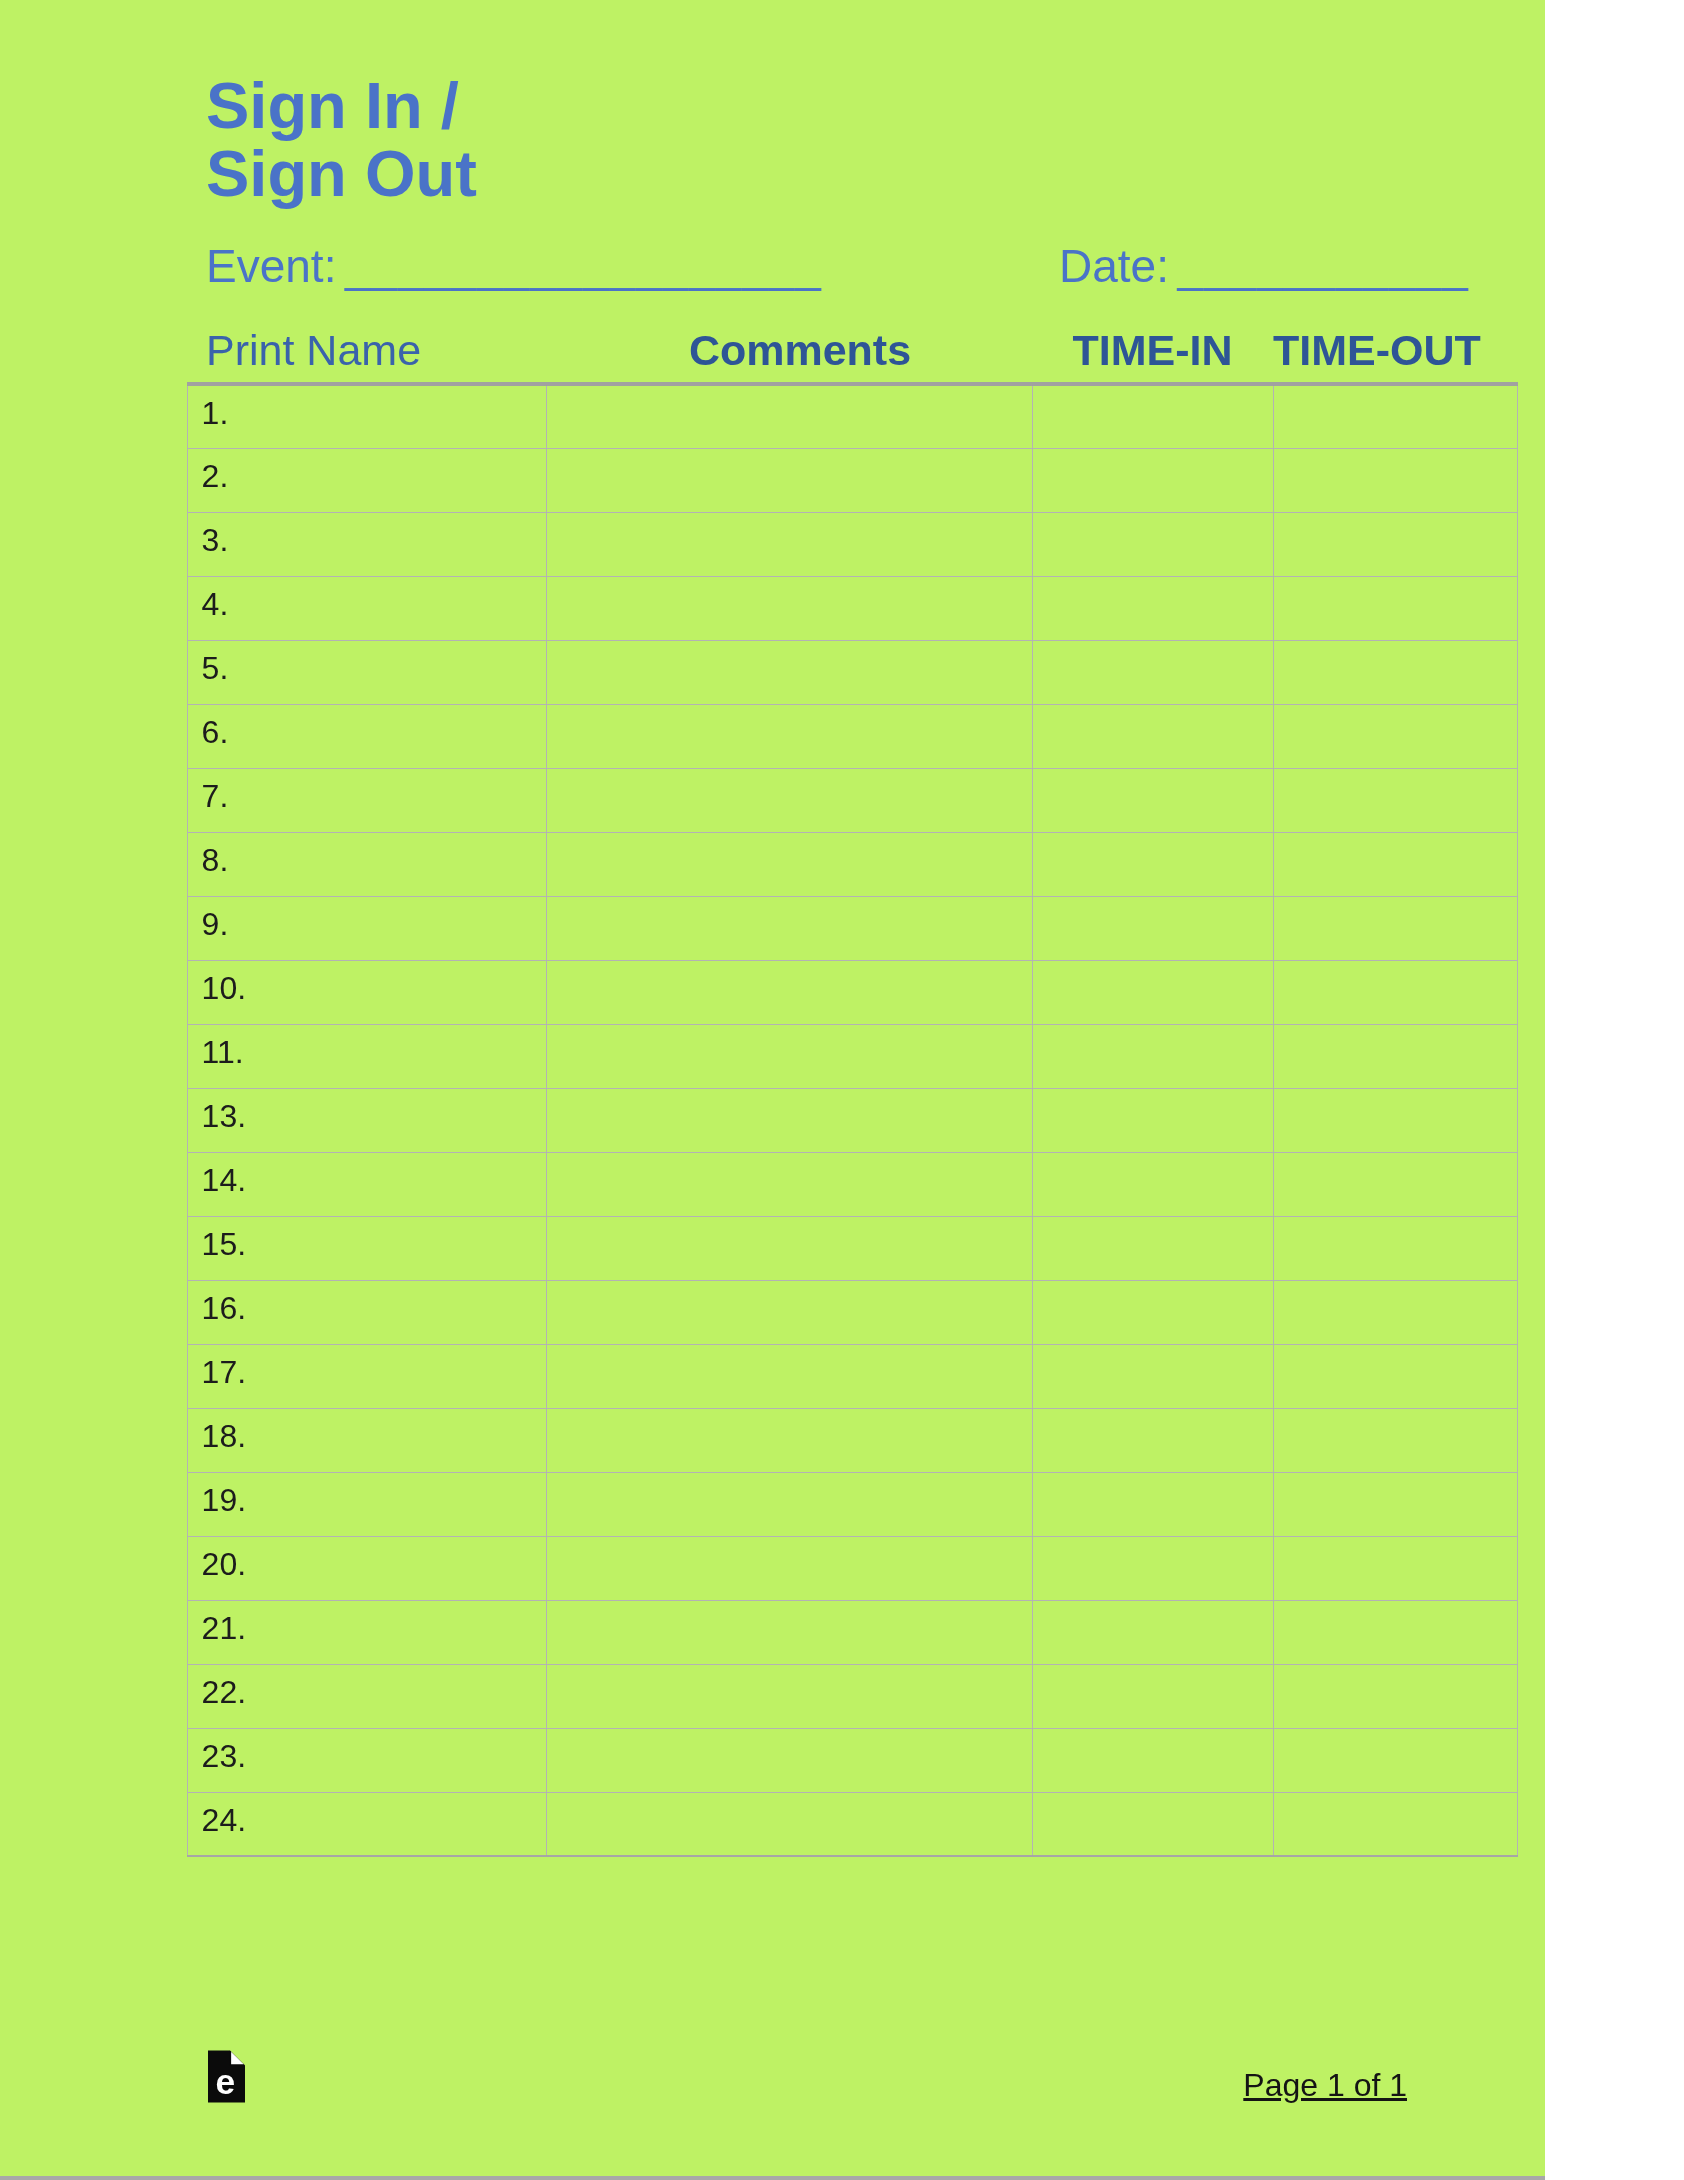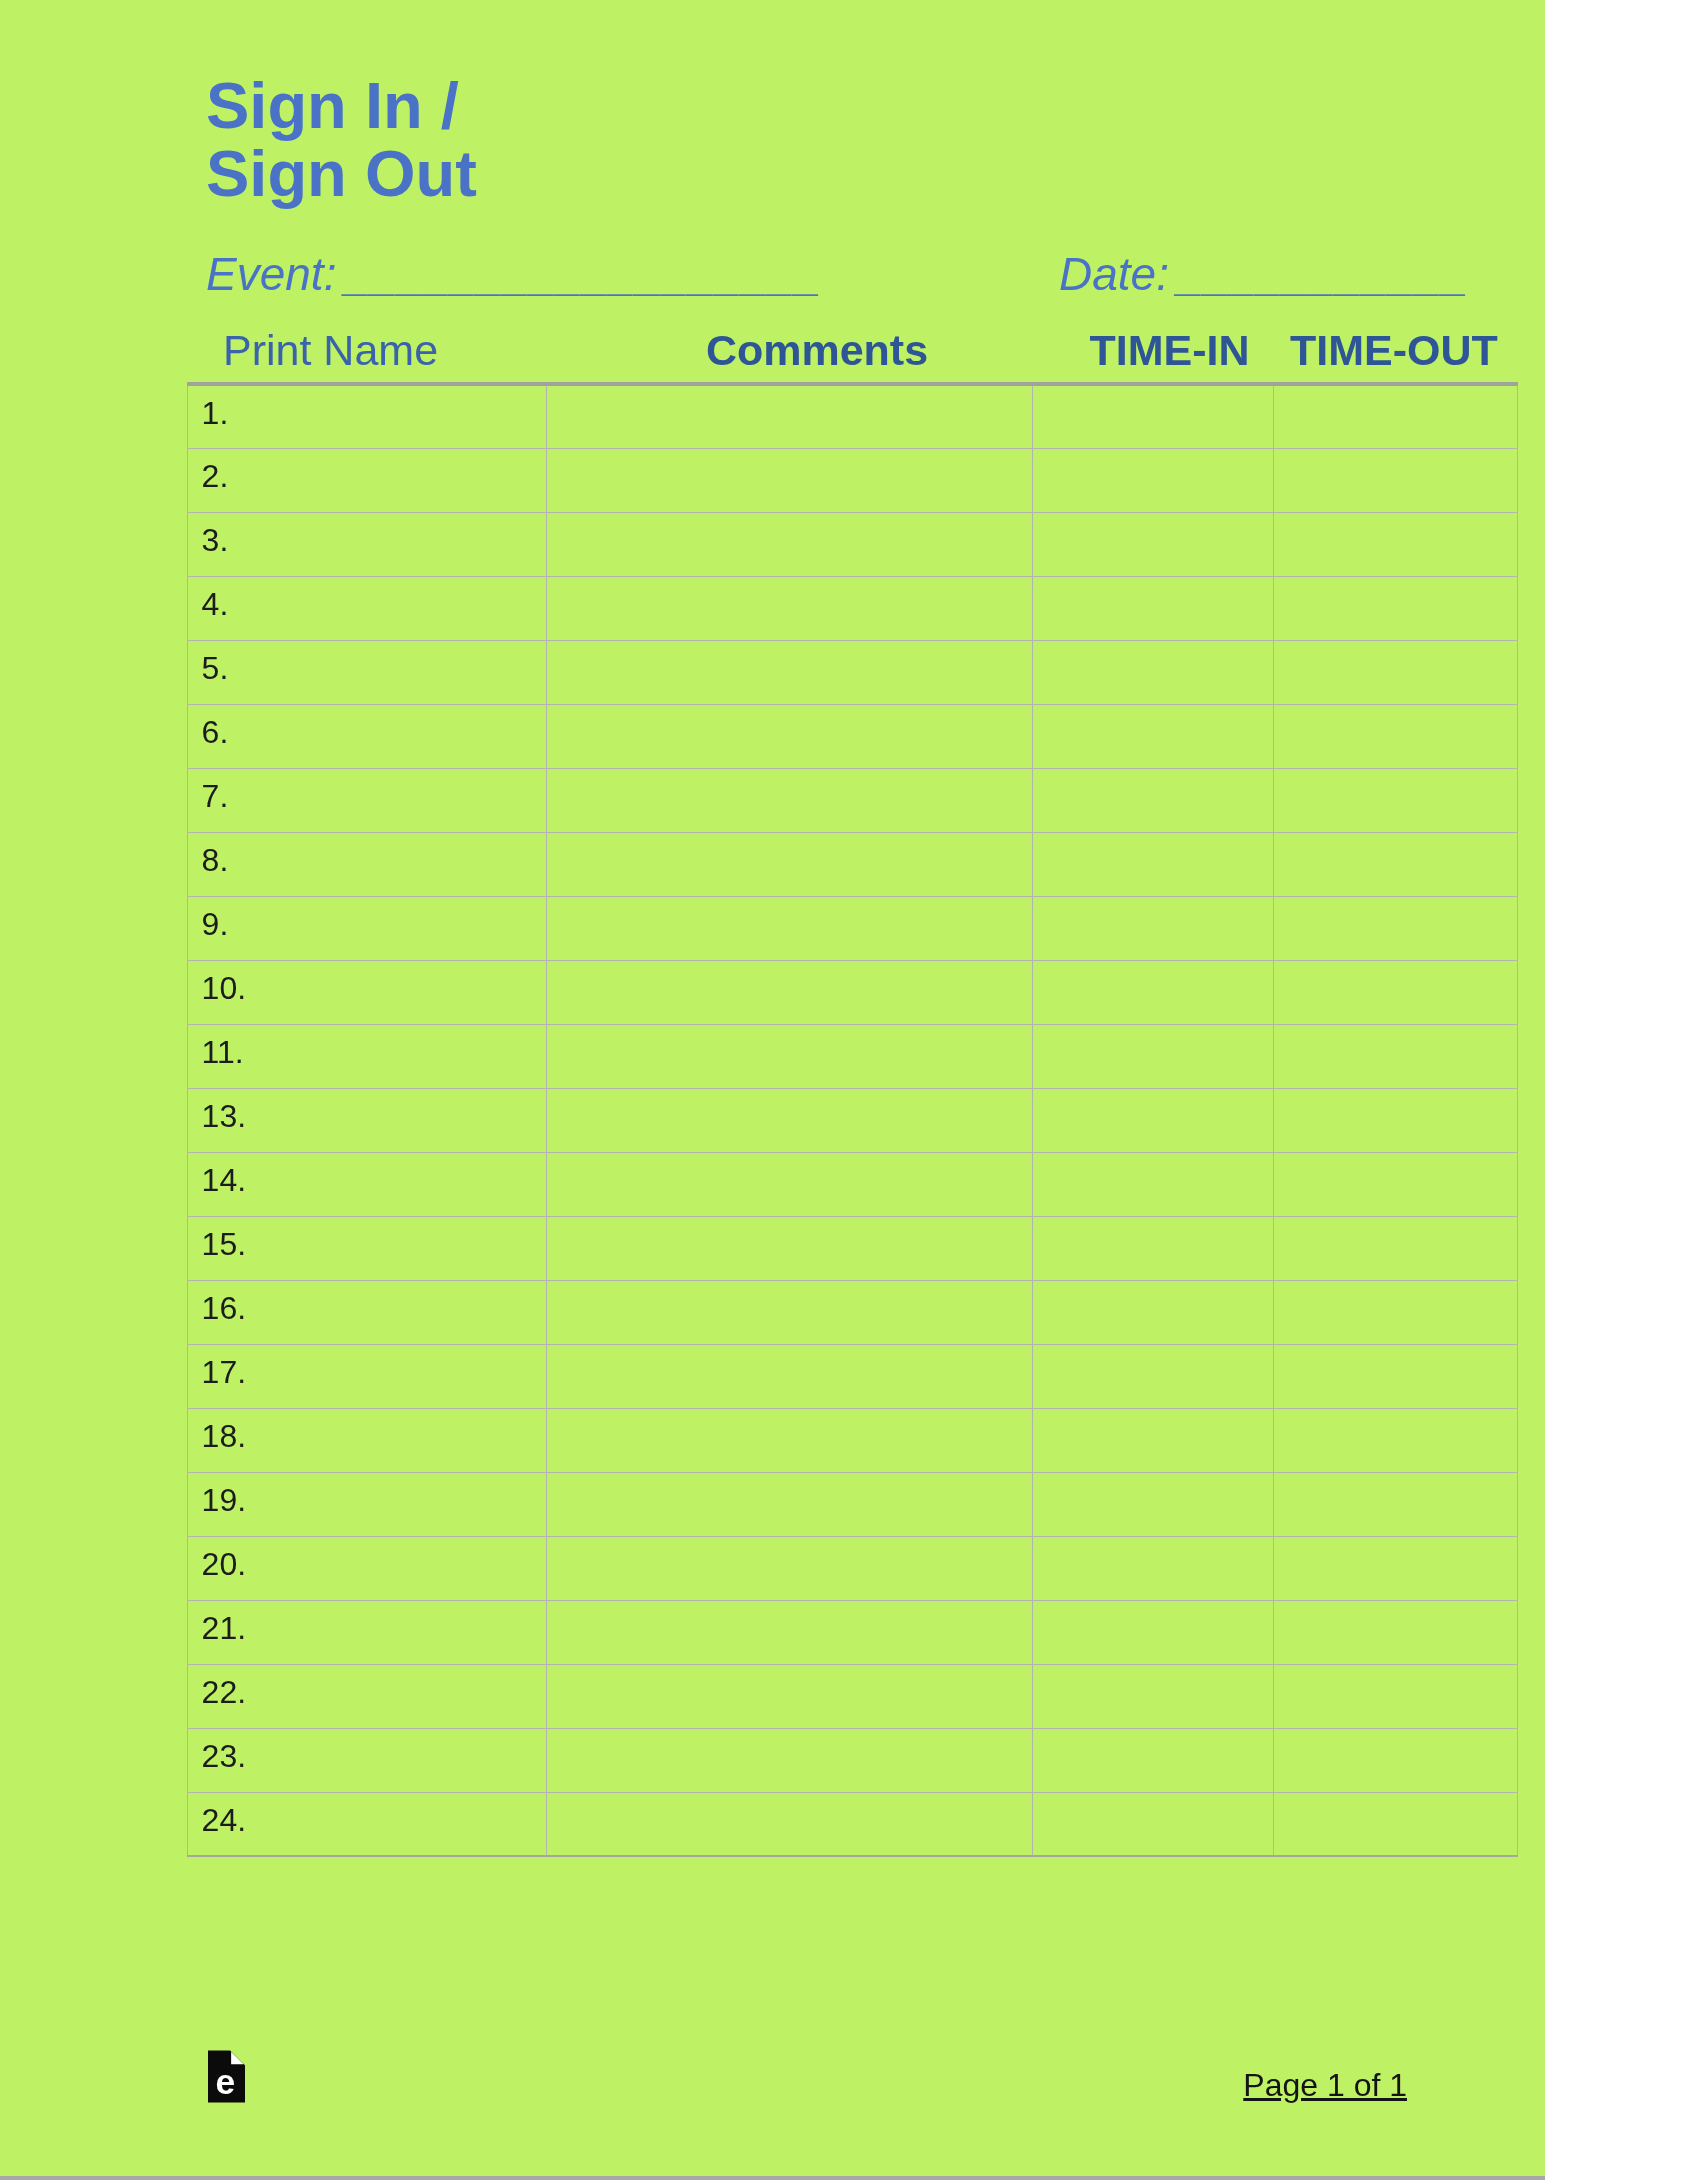--- a/index.html
+++ b/index.html
@@ -24,31 +24,31 @@
     margin: 0;
     font-size: 65px;
     line-height: 68px;
     font-weight: bold;
     color: #4A73C8;
     letter-spacing: 0px;
   }
   .title span { display: block; }
 
   
-  .field-row { position: absolute; top: 249px; left: 0; width: 100%; height: 60px; font-style: italic; }
+  .field-row { position: absolute; top: 241px; left: 0; width: 100%; height: 60px; }
   .field { position: absolute; font-size: 46px; line-height: 51px; color: #4A73C8; white-space: nowrap; }
   .field-event { left: 206px; }
   .field-date  { left: 1059px; }
   .field-label { margin-right: 8.5px; }
   .field-blank { letter-spacing: 0.9px; }
 
   
   .col-headers {
     position: absolute;
-    left: 204px;
+    left: 187px;
     top: 326px;
     width: 1330px;
     display: flex;
     align-items: flex-end;
   }
   .col-h { font-size: 43px; line-height: 49px; white-space: nowrap; box-sizing: border-box; }
   .col-h-0 { width: 359px; padding-left: 19px; color: #3A63AB; font-weight: normal; text-align: left; }
   .col-h-1 { width: 486px; padding-left: 22px; color: #2E5596; font-weight: bold; text-align: center; }
   .col-h-2 { width: 241px; color: #2E5596; font-weight: bold; text-align: center; }
   .col-h-3 { width: 244px; color: #2E5596; font-weight: bold; }

